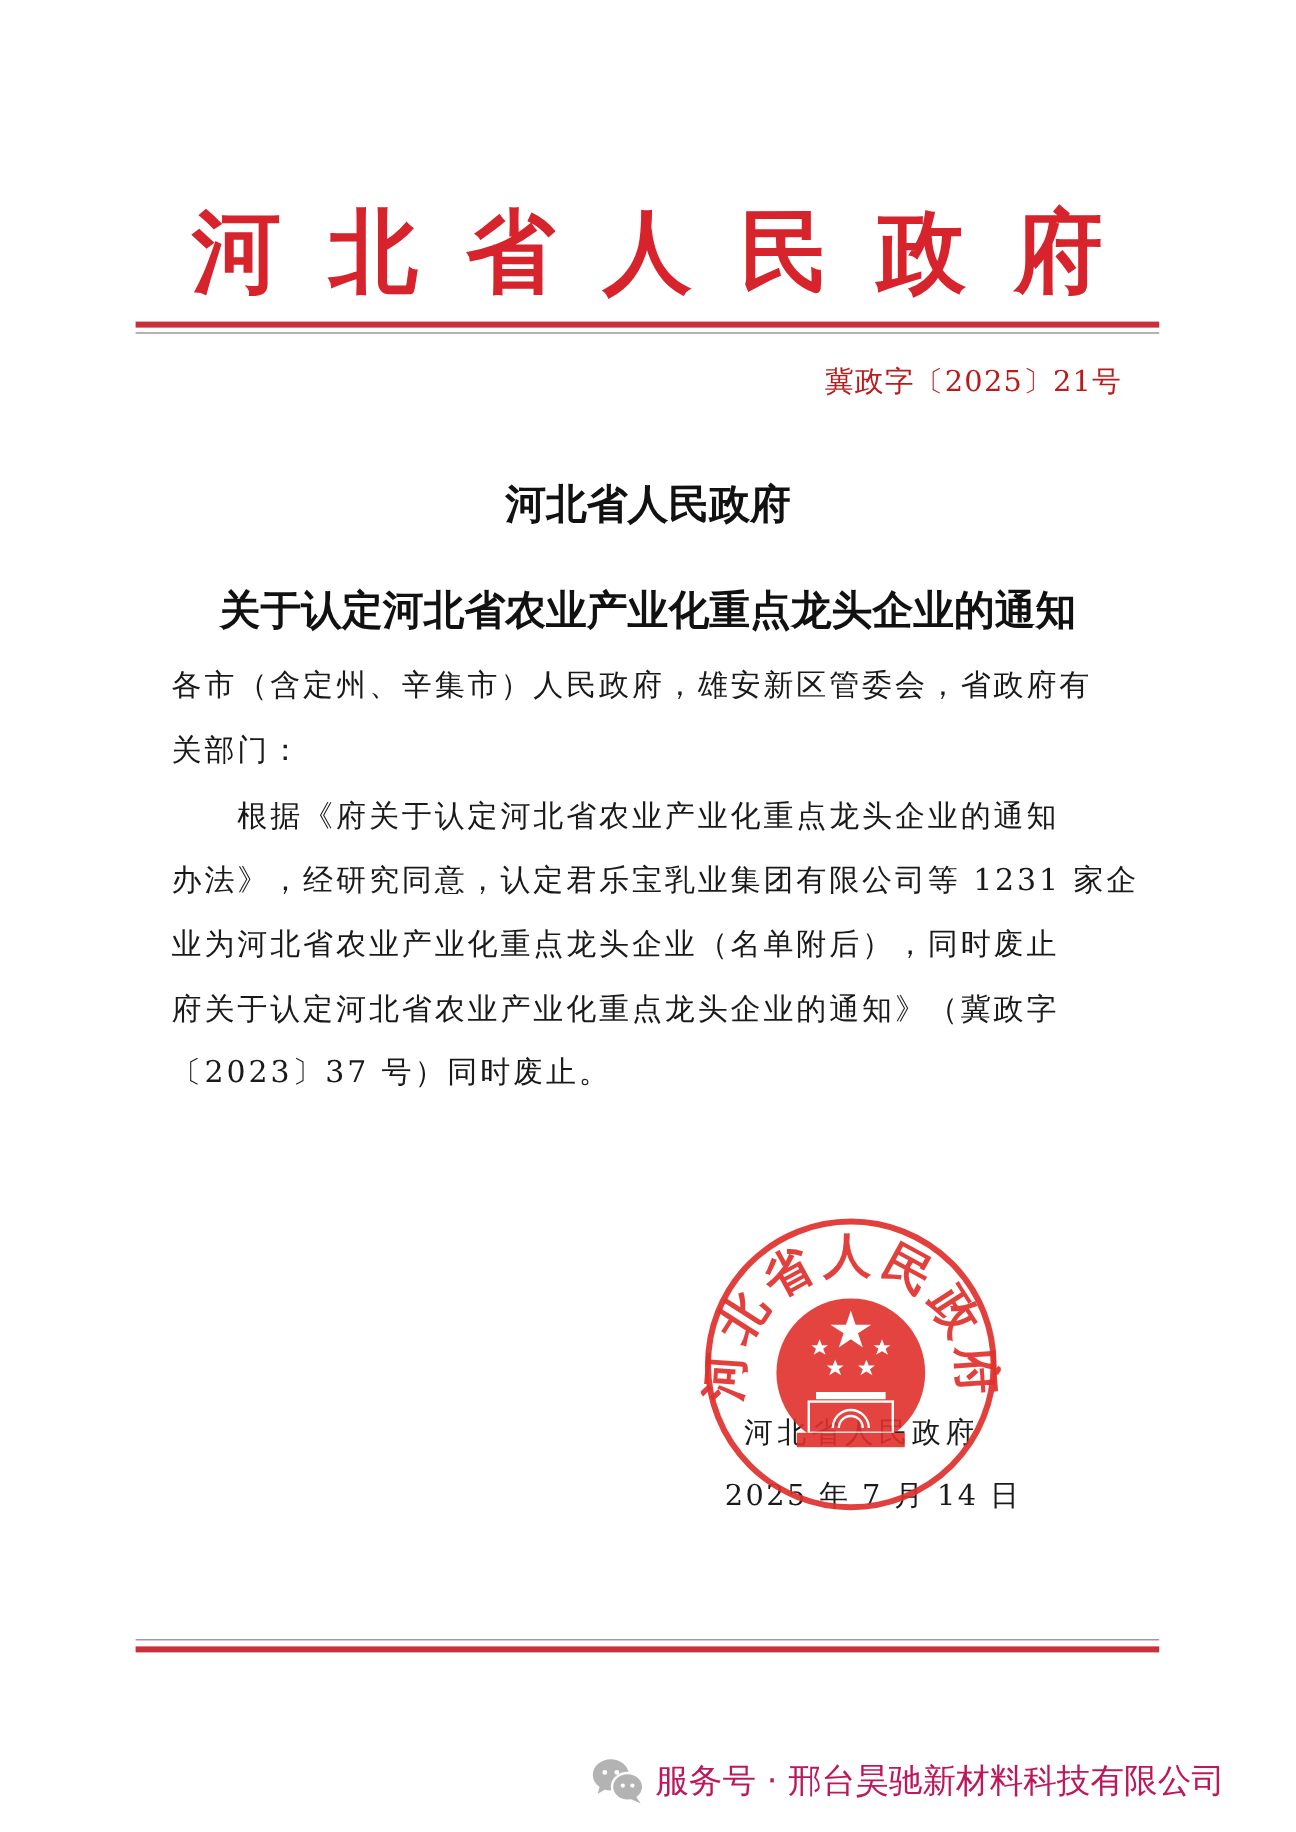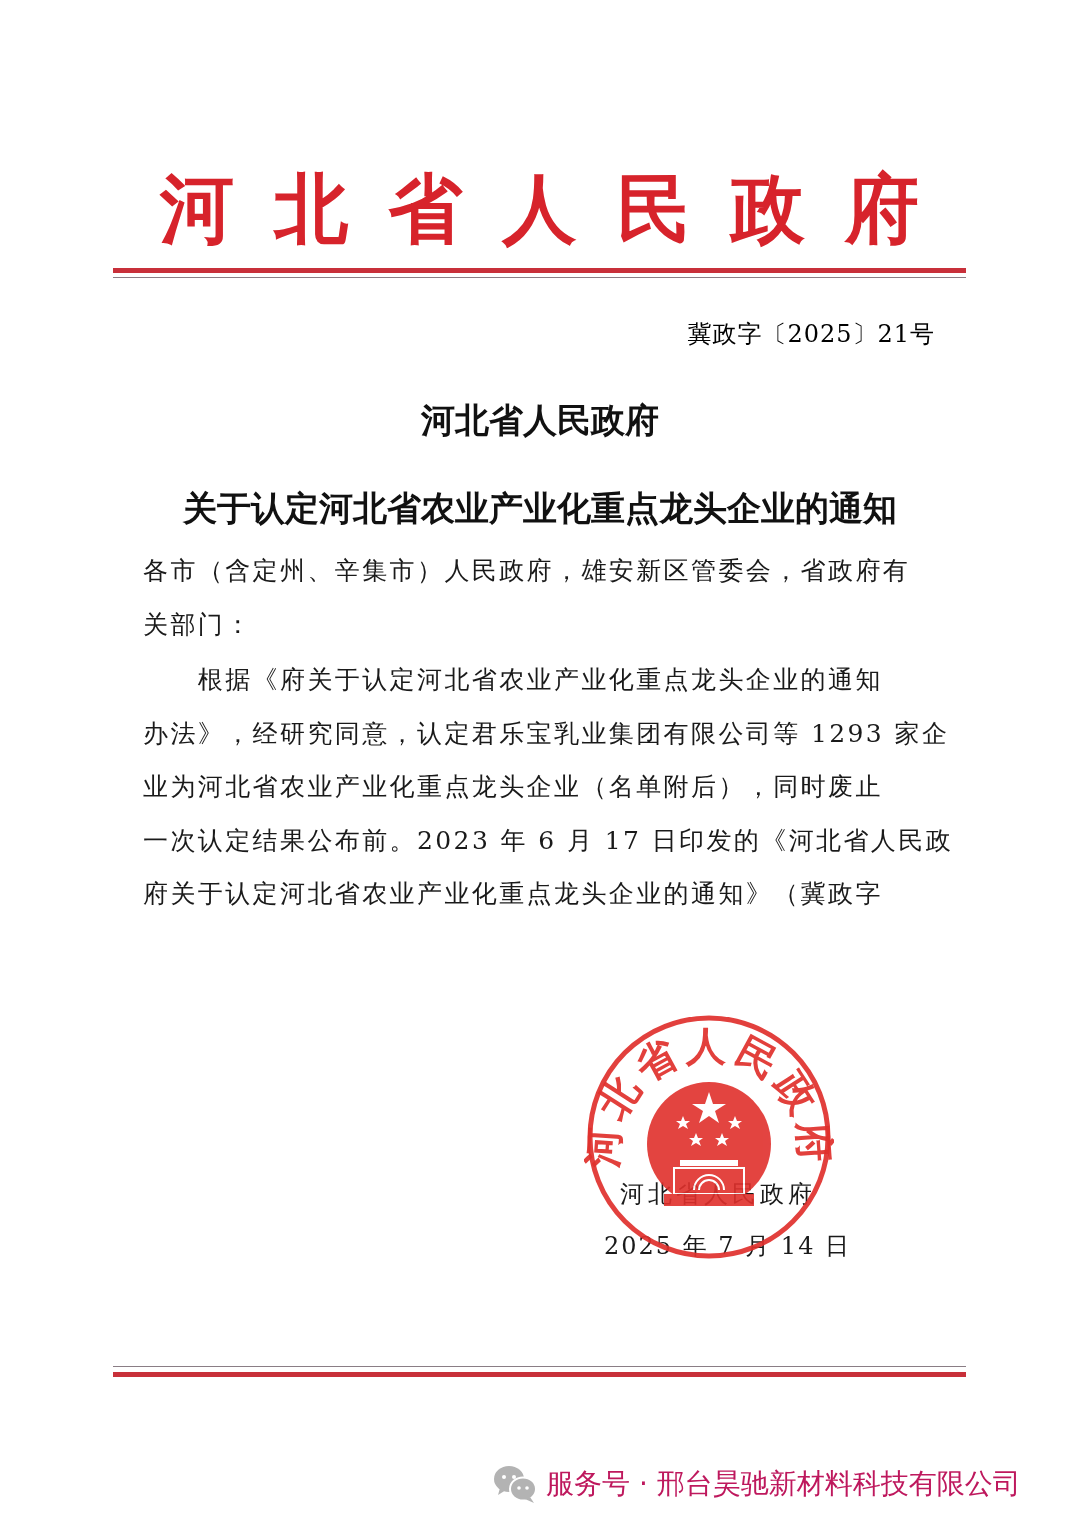--- a/index.html
+++ b/index.html
@@ -40,24 +40,24 @@
     .rule-thin {
       position: absolute;
       left: 113px;
       width: 853px;
       height: 1px;
       background: #8a7d85;
     }
     .doc-number {
       position: absolute;
       right: 145px;
-      top: 318px;
+      top: 302px;
       font-size: 24px;
       letter-spacing: 1px;
-      color: #000000;
+      color: #b91c1c;
     }
     .title {
       position: absolute;
       left: 0;
       width: 1080px;
       text-align: center;
       font-family: "DejaVu Serif", "Liberation Serif", serif;
       font-weight: bold;
       font-size: 34px;
       color: #111;
@@ -120,24 +120,24 @@
 <div class="title" style="top:398px;">河北省人民政府</div>
 <div class="title" style="top:486px;">关于认定河北省农业产业化重点龙头企业的通知</div>
 
 <div class="body-text" style="top:546px;font-family:Liberation Mono, monospace;">
   <span class="line">各市（含定州、辛集市）人民政府，雄安新区管委会，省政府有</span>
   <span class="line">关部门：</span>
 </div>
 
 <div class="body-text" style="top:653px;">
   <span class="line">　　根据《府关于认定河北省农业产业化重点龙头企业的通知</span>
-  <span class="line">办法》，经研究同意，认定君乐宝乳业集团有限公司等 1293 家企</span>
+  <span class="line">办法》，经研究同意，认定君乐宝乳业集团有限公司等 1231 家企</span>
   <span class="line">业为河北省农业产业化重点龙头企业（名单附后），同时废止</span>
-  <span class="line">一次认定结果公布前。2023 年 6 月 17 日印发的《河北省人民政</span>
   <span class="line">府关于认定河北省农业产业化重点龙头企业的通知》（冀政字</span>
+  <span class="line">〔2023〕37 号）同时废止。</span>
 </div>
 
 <div class="sign" style="left:620px; top:1178px;">河北省人民政府</div>
 <div class="sign" style="left:604px; top:1230px; letter-spacing:2px;">2025 年 7 月 14 日</div>
 
 <svg class="stamp" viewBox="0 0 250 250">
   <defs>
     <path id="sealArc" d="M 38 170 A 92 92 0 1 1 212 170"></path>
   </defs>
   <circle cx="125" cy="125" r="119" fill="none" stroke="#e0302c" stroke-width="5" opacity="0.92"></circle>

